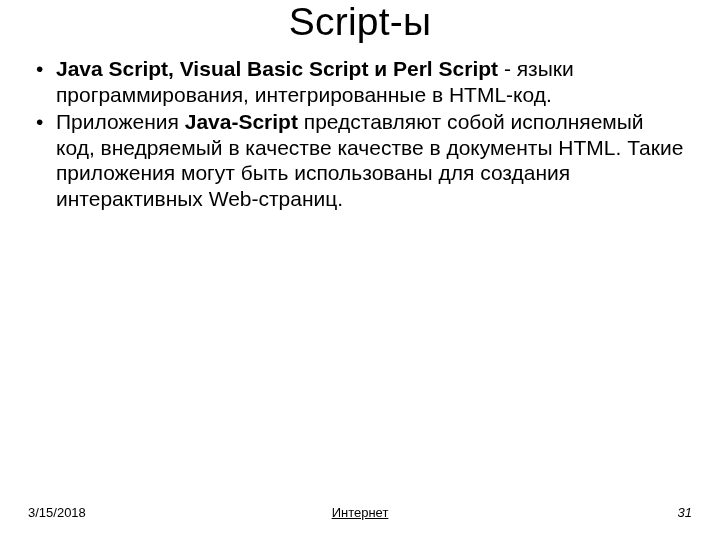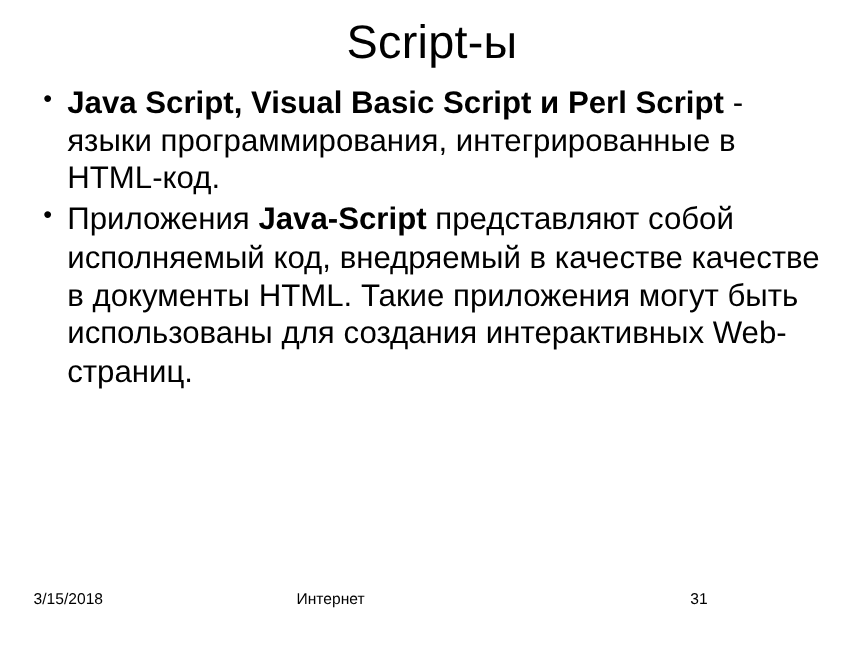--- a/index.html
+++ b/index.html
@@ -9,63 +9,63 @@
     height: 540px;
     background: #ffffff;
     font-family: Arial, Helvetica, sans-serif;
     color: #000000;
     overflow: hidden;
   }
   .slide {
     box-sizing: border-box;
     width: 720px;
     height: 540px;
-    padding: 14px 28px 18px 28px;
+    padding: 0 28px 18px 28px;
     position: relative;
   }
   .title {
     text-align: center;
     font-size: 39px;
     font-weight: 400;
     margin: 0 0 12px 0;
     letter-spacing: 0.2px;
   }
   ul.content {
     list-style: none;
     margin: 0;
     padding: 0 6px 0 6px;
-    font-size: 26px;
+    font-size: 21px;
     line-height: 1.22;
   }
   ul.content li {
     position: relative;
     padding-left: 22px;
     margin-bottom: 2px;
   }
   ul.content li::before {
     content: "•";
     position: absolute;
     left: 2px;
     top: 0;
     font-size: 21px;
   }
   .b { font-weight: 700; }
   .footer {
     position: absolute;
     left: 0;
     right: 0;
-    bottom: 34px;
+    bottom: 20px;
     font-size: 13px;
     color: #000000;
     display: flex;
     padding: 0 28px;
   }
   .footer .date { flex: 0 0 33%; text-align: left; }
-  .footer .center { flex: 1 1 auto; text-align: left; }
-  .footer .page { flex: 0 0 33%; text-align: center; }
+  .footer .center { flex: 1 1 auto; text-align: center; text-decoration: underline; }
+  .footer .page { flex: 0 0 33%; text-align: right; font-style: italic; }
 </style>
 </head>
 <body>
 
 <div class="slide">
   <h1 class="title">Script-ы</h1>
 
   <ul class="content">
     <li>
       <span class="b">Java Script, Visual Basic Script и Perl Script</span><span> - языки программирования, интегрированные в HTML-код.</span>

